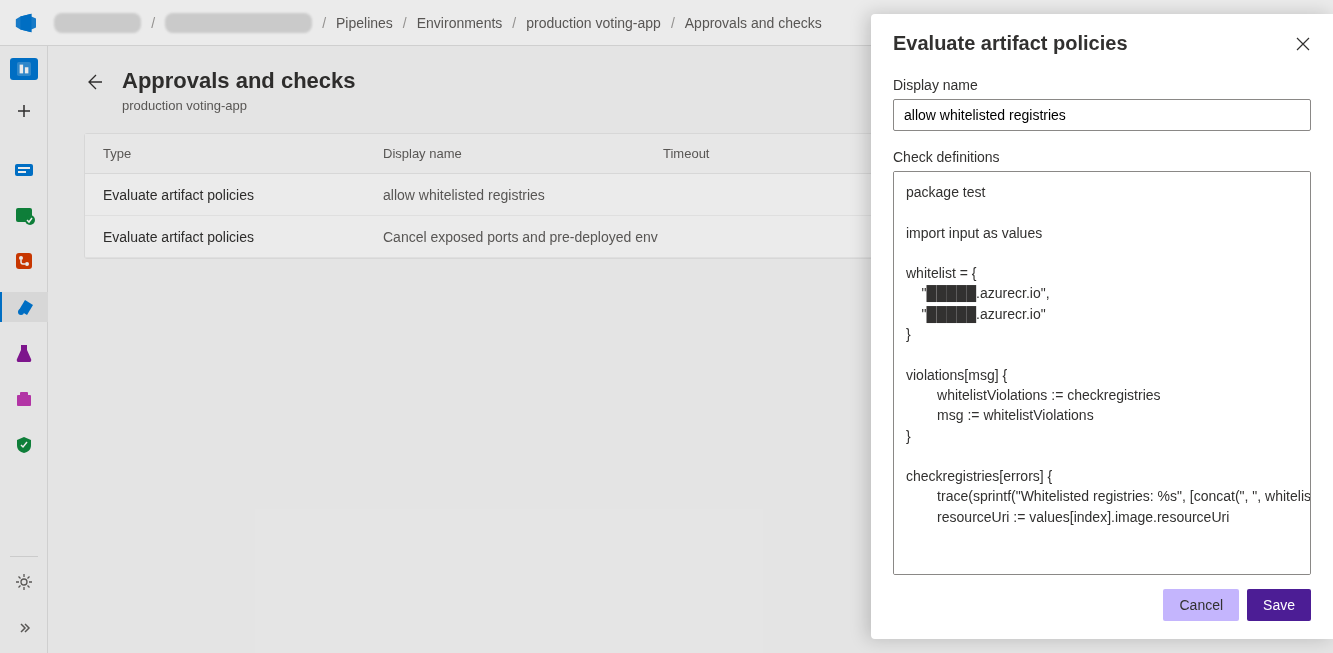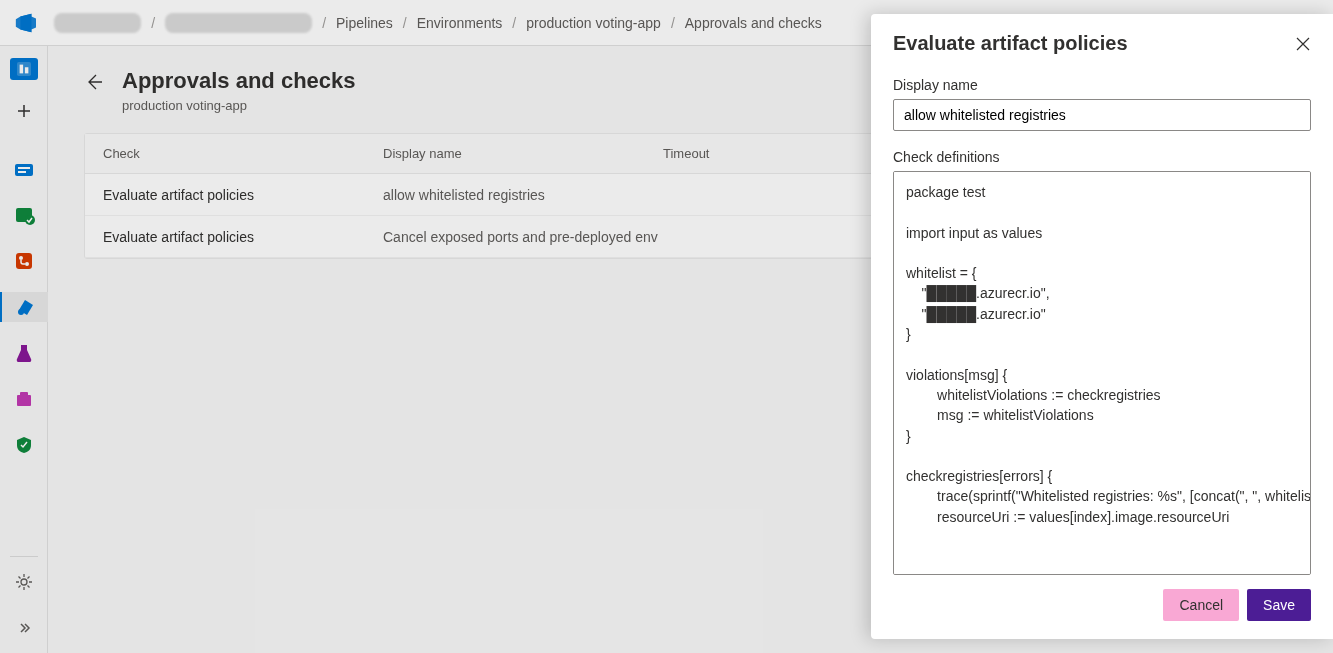--- a/index.html
+++ b/index.html
@@ -190,21 +190,21 @@
   .btn {
     height: 32px;
     padding: 0 16px;
     border-radius: 2px;
     font-size: 14px;
     cursor: pointer;
     border: none;
     font-family: inherit;
   }
   .btn-secondary {
-    background: #f9a8d4;
+    background: #c4b5fd;
     color: #323130;
   }
   .btn-primary {
     background: #4c1d95;
     color: #fff;
   }
 </style>
 </head>
 <body>
 
@@ -308,21 +308,21 @@
       <path stroke="#323130" stroke-width="1.3" fill="none" d="M12 3l-7 7 7 7M5 10h13"></path>
     </svg>
     <div>
       <div class="page-title">Approvals and checks</div>
       <div class="page-sub">production voting-app</div>
     </div>
   </div>
 
   <div class="table">
     <div class="thead">
-      <div>Check</div>
+      <div>Type</div>
       <div>Display name</div>
       <div>Timeout</div>
     </div>
     <div class="trow">
       <div class="c-type">Evaluate artifact policies</div>
       <div class="c-display">allow whitelisted registries</div>
       <div class="c-timeout"></div>
     </div>
     <div class="trow">
       <div class="c-type">Evaluate artifact policies</div>

